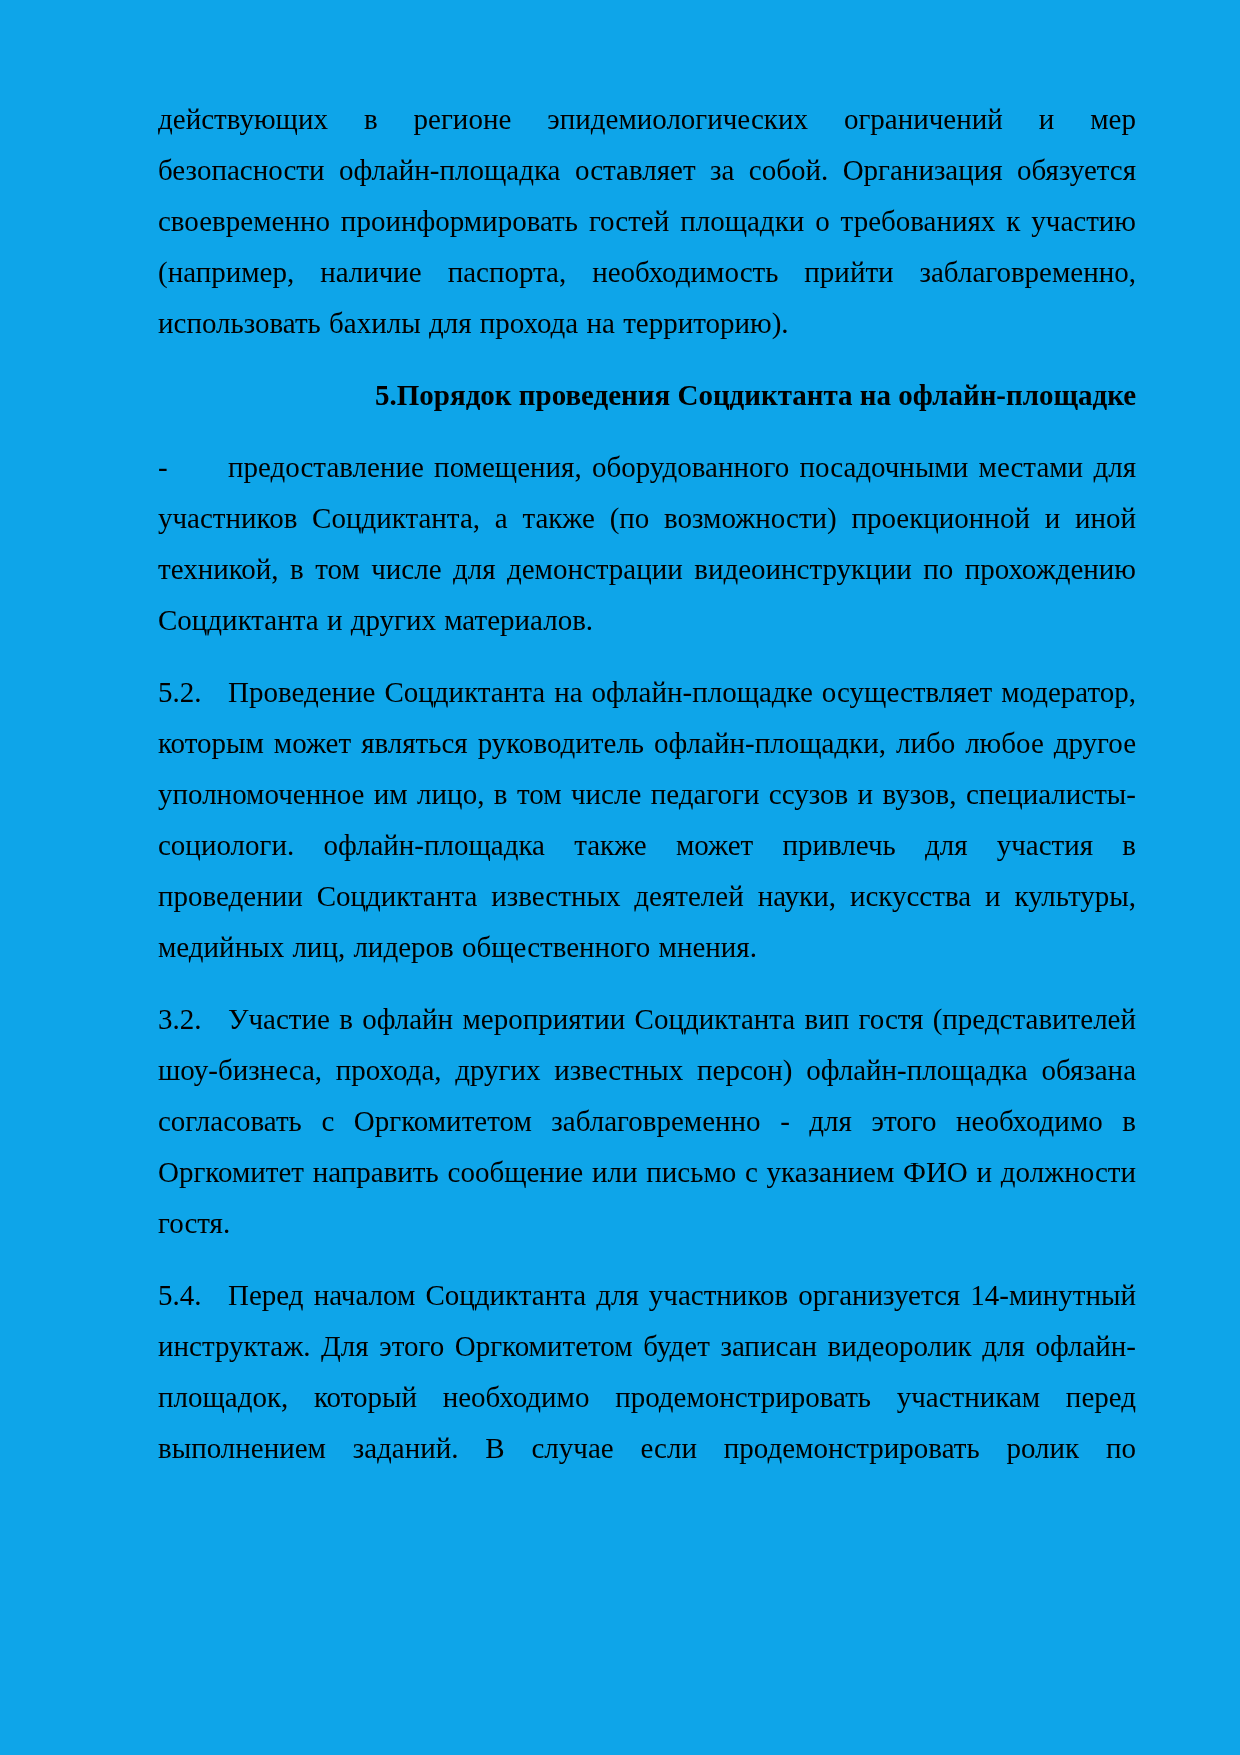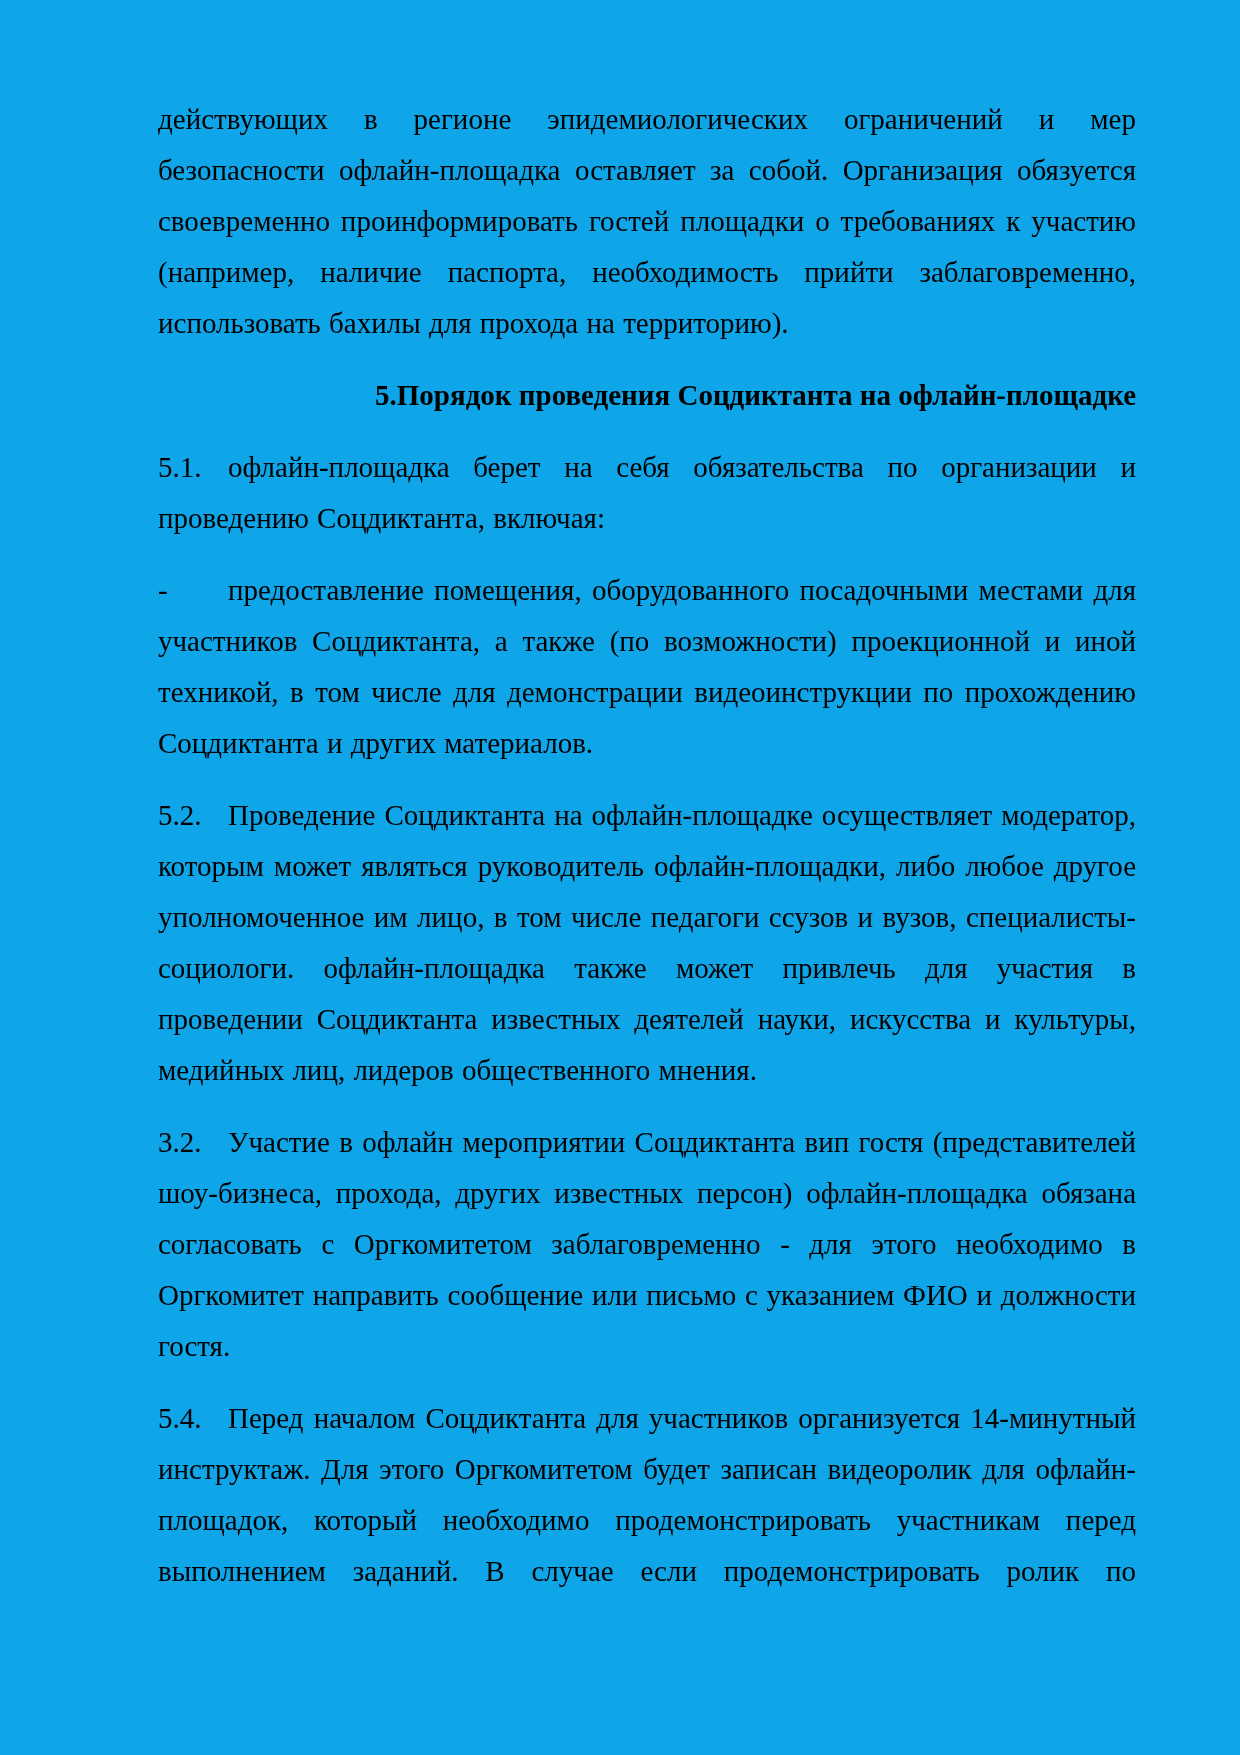--- a/index.html
+++ b/index.html
@@ -49,21 +49,20 @@
 </style>
 </head>
 <body>
 
 <div class="page">
 
   <p class="para"><span>действующих в регионе эпидемиологических ограничений и мер безопасности офлайн-площадка оставляет за собой. Организация обязуется своевременно проинформировать гостей площадки о требованиях к участию (например, наличие паспорта, необходимость прийти заблаговременно, использовать бахилы для прохода на территорию).</span></p>
 
   <h2 class="heading"><span class="hnum">5.</span><span>Порядок проведения Соцдиктанта на офлайн-площадке</span></h2>
 
-  <p class="para"><span class="num">5.1.</span><span>офлайн-площадка берет на себя обязательства по организации и проведению Соцдиктанта, включая:</span></p>
 
   <p class="para"><span class="num">-</span><span>предоставление помещения, оборудованного посадочными местами для участников Соцдиктанта, а также (по возможности) проекционной и иной техникой, в том числе для демонстрации видеоинструкции по прохождению Соцдиктанта и других материалов.</span></p>
 
   <p class="para"><span class="num">5.2.</span><span>Проведение Соцдиктанта на офлайн-площадке осуществляет модератор, которым может являться руководитель офлайн-площадки, либо любое другое уполномоченное им лицо, в том числе педагоги ссузов и вузов, специалисты-социологи. офлайн-площадка также может привлечь для участия в проведении Соцдиктанта известных деятелей науки, искусства и культуры, медийных лиц, лидеров общественного мнения.</span></p>
 
   <p class="para"><span class="num">3.2.</span><span>Участие в офлайн мероприятии Соцдиктанта вип гостя (представителей шоу-бизнеса, прохода, других известных персон) офлайн-площадка обязана согласовать с Оргкомитетом заблаговременно - для этого необходимо в Оргкомитет направить сообщение или письмо с указанием ФИО и должности гостя.</span></p>
 
   <p class="para cont"><span class="num">5.4.</span><span>Перед началом Соцдиктанта для участников организуется 14-минутный инструктаж. Для этого Оргкомитетом будет записан видеоролик для офлайн-площадок, который необходимо продемонстрировать участникам перед выполнением заданий. В случае если продемонстрировать ролик по</span></p>
 
 </div>

